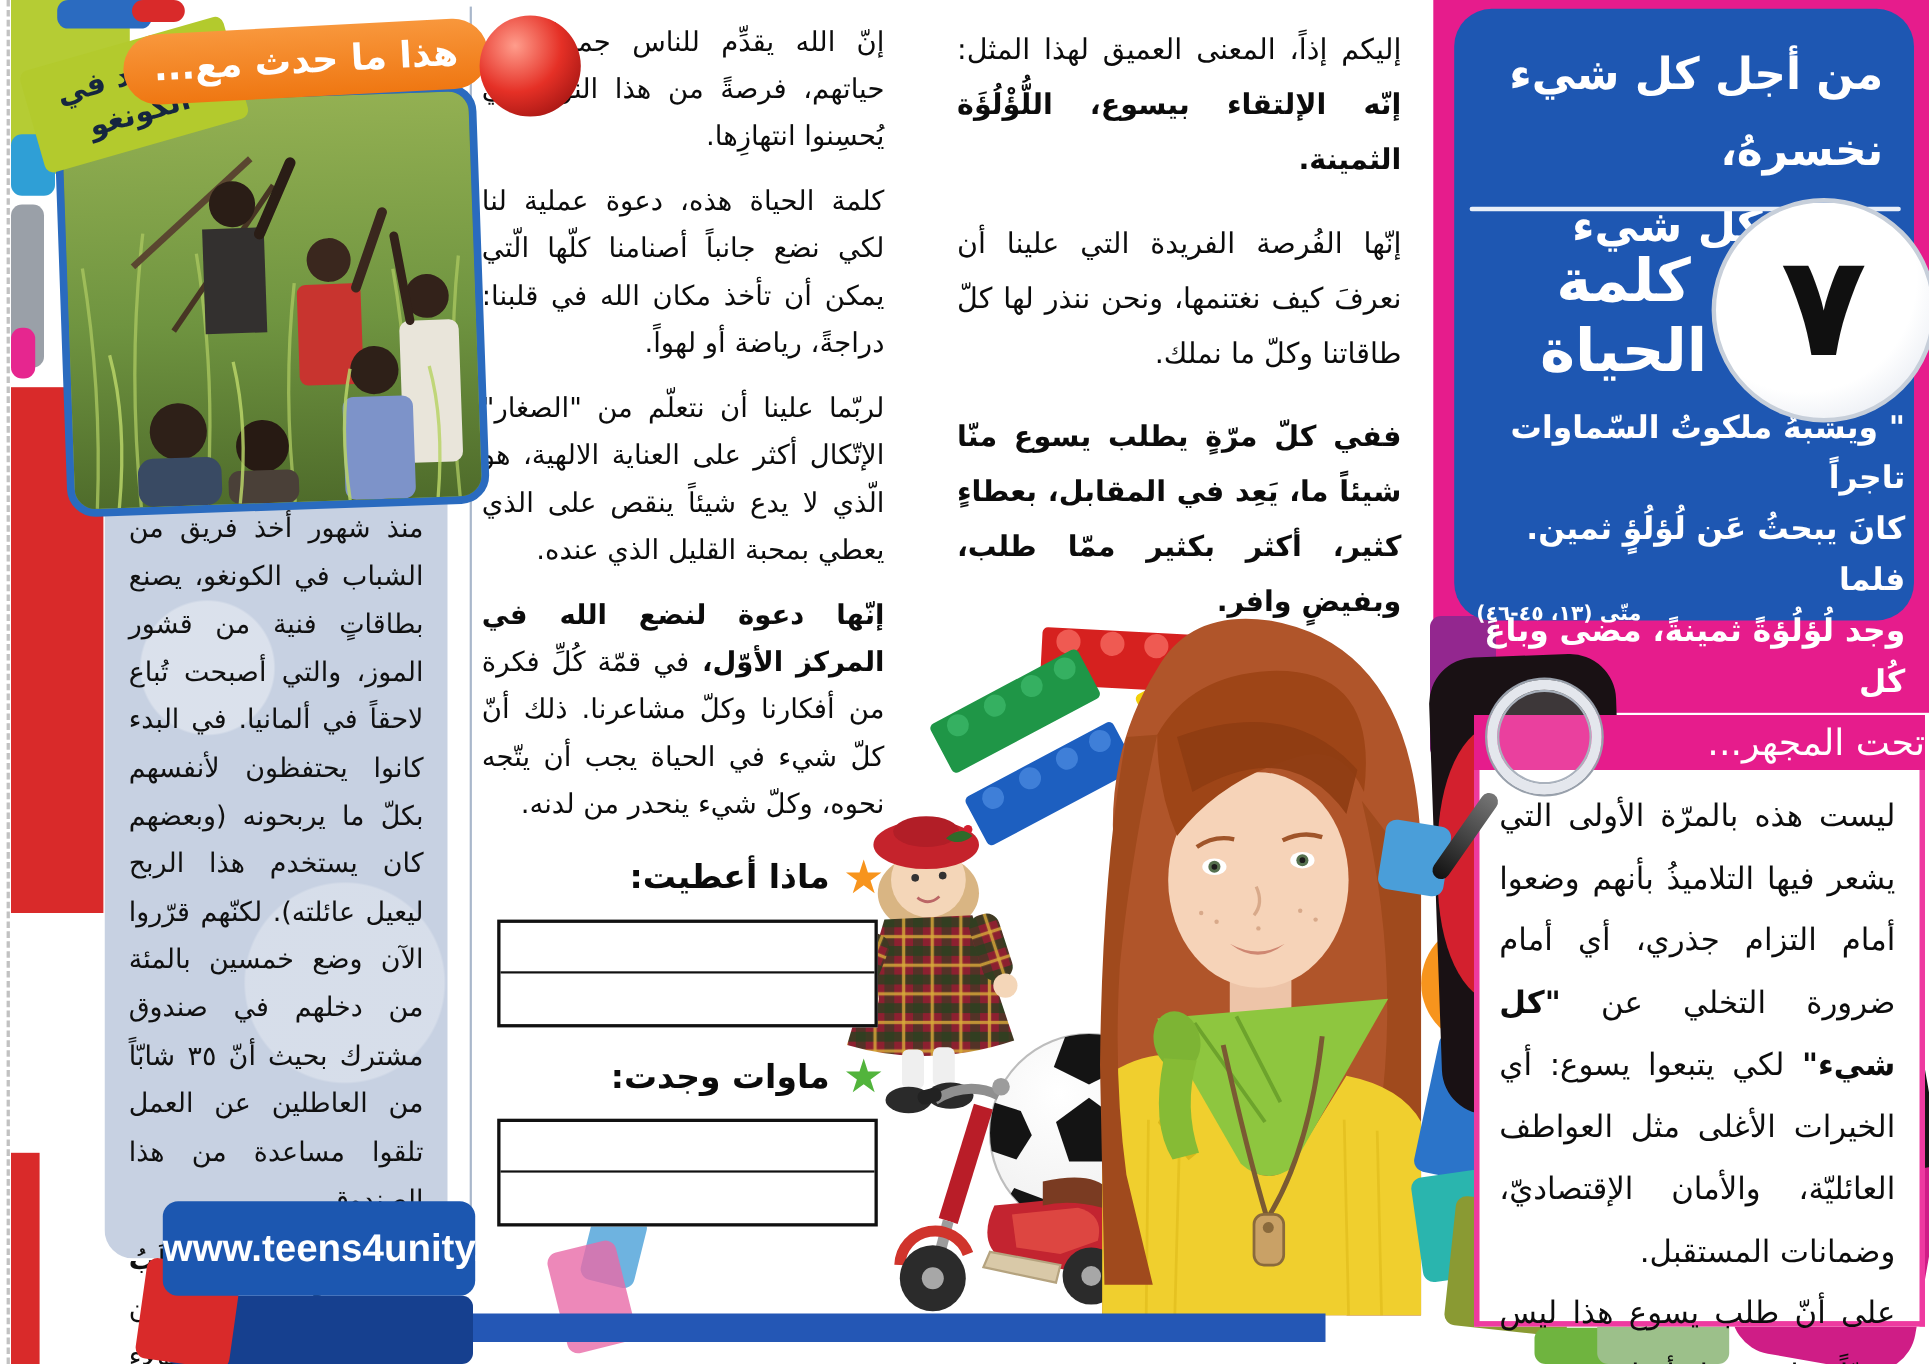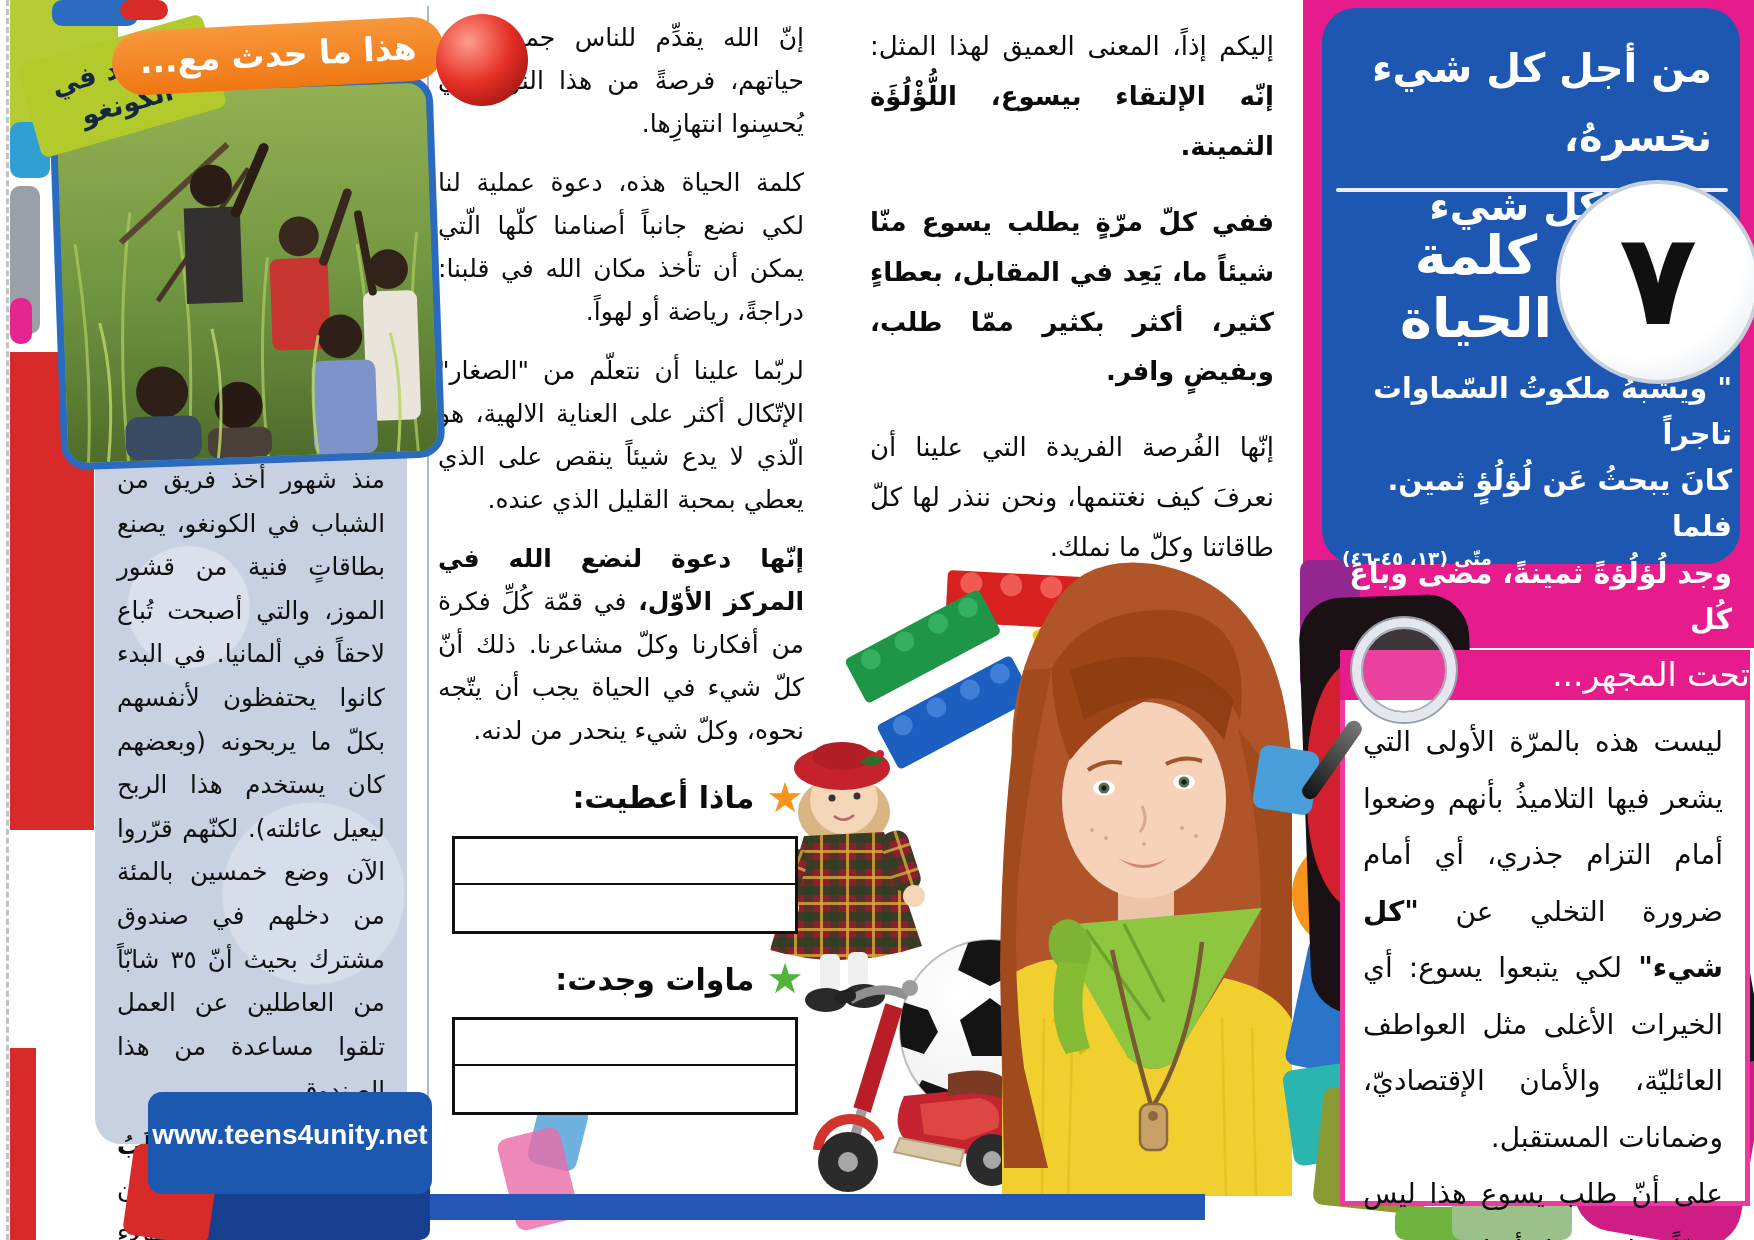--- a/index.html
+++ b/index.html
@@ -24,22 +24,22 @@
   .red-pin{left:436px;top:14px;width:92px;height:92px;border-radius:50%;z-index:6;
     background:radial-gradient(circle at 35% 30%,#ff9d8c,#e53026 48%,#8f0d0d 95%);}
   .green-tag{left:26px;top:38px;width:192px;height:96px;background:#b3ca2d;border-radius:8px;
     transform:rotate(-16deg);z-index:4;color:#15263f;font-weight:bold;font-size:27px;
     text-align:center;direction:rtl;line-height:1.35;padding-top:12px;box-sizing:border-box;}
   .story-box{left:95px;top:428px;width:312px;height:716px;background:#c7d1e2;border-radius:26px;
     z-index:2;box-sizing:border-box;padding:30px 22px;color:#101010;font-size:24.5px;line-height:1.78;
     background-image:radial-gradient(circle at 30% 25%,rgba(255,255,255,.35) 0 60px,transparent 62px),
                      radial-gradient(circle at 70% 65%,rgba(255,255,255,.28) 0 90px,transparent 92px);}
   .story-box p{margin:0 0 12px;}
-  .site-bar{left:148px;top:1092px;width:284px;height:102px;background:#1c57b0;border-radius:14px;
-    z-index:5;color:#fff;font-weight:bold;font-size:28px;text-align:center;line-height:86px;
+  .site-bar{left:148px;top:1092px;width:284px;height:86px;background:#1c57b0;border-radius:14px;
+    z-index:5;color:#fff;font-weight:bold;font-size:35px;text-align:center;line-height:86px;
     font-family:"Liberation Sans","DejaVu Sans",sans-serif;}
   .vline{left:427px;top:6px;width:2px;height:1102px;background:#a9b7cb;z-index:1;}
 
   
   .colA{left:870px;top:22px;width:404px;z-index:2;font-size:26px;line-height:1.92;color:#0c0c0c;}
   .colA p{margin:0 0 26px;}
   .colB{left:438px;top:16px;width:366px;z-index:2;font-size:25px;line-height:1.72;color:#0c0c0c;}
   .colB p{margin:0 0 16px;}
   .q-row{display:flex;direction:rtl;align-items:center;gap:12px;margin:20px 0 12px;}
   .q-row .star{font-size:42px;line-height:1;}
@@ -159,22 +159,22 @@
   <p><span>منذ شهور أخذ فريق من الشباب في الكونغو، يصنع بطاقاتٍ فنية من قشور الموز، والتي أصبحت تُباع لاحقاً في ألمانيا. في البدء كانوا يحتفظون لأنفسهم بكلّ ما يربحونه (وبعضهم كان يستخدم هذا الربح ليعيل عائلته). لكنّهم قرّروا الآن وضع خمسين بالمئة من دخلهم في صندوق مشترك بحيث أنّ ٣٥ شابّاً من العاطلين عن العمل تلقوا مساعدة من هذا الصندوق.</span></p>
   <p><b>ولكن الربَّ لا يُغْلَبُ في الكَرَم:</b><span> فبعد أن أعطى إثنان من هؤلاء الشباب شهادة حية في المتجر حيث يعملان، قصدهما عدّة تُجّار في بحثهم عن عمّال. </span></p>
 </div>
 <div class="s site-bar">
   <span>www.teens4unity.net</span>
 </div>
 <div class="s vline"></div>
 
 <div class="s colA ar">
   <p><span>إليكم إذاً، المعنى العميق لهذا المثل: </span><b>إنّه الإلتقاء بيسوع، اللُّؤْلُؤَة الثمينة.</b></p>
+  <p><span>إنّها الفُرصة الفريدة التي علينا أن نعرفَ كيف نغتنمها، ونحن ننذر لها كلّ طاقاتنا وكلّ ما نملك.</span></p>
   <p><b>ففي كلّ مرّةٍ يطلب يسوع منّا شيئاً ما، يَعِد في المقابل، بعطاءٍ كثير، أكثر بكثير ممّا طلب، وبفيضٍ وافر.</b></p>
-  <p><span>إنّها الفُرصة الفريدة التي علينا أن نعرفَ كيف نغتنمها، ونحن ننذر لها كلّ طاقاتنا وكلّ ما نملك.</span></p>
 </div>
 
 <div class="s colB ar">
   <p><span>إنّ الله يقدِّم للناس جميعاً، في حياتهم، فرصةً من هذا النوع، كي يُحسِنوا انتهازِها.</span></p>
   <p><span>كلمة الحياة هذه، دعوة عملية لنا لكي نضع جانباً أصنامنا كلّها الّتي يمكن أن تأخذ مكان الله في قلبنا: دراجةً، رياضة أو لهواً.</span></p>
   <p><span>لربّما علينا أن نتعلّم من "الصغار" الإتّكال أكثر على العناية الالهية، هو الّذي لا يدع شيئاً ينقص على الذي يعطي بمحبة القليل الذي عنده.</span></p>
   <p><b>إنّها دعوة لنضع الله في المركز الأوّل، </b><span>في قمّة كُلِّ فكرة من أفكارنا وكلّ مشاعرنا. ذلك أنّ كلّ شيء في الحياة يجب أن يتّجه نحوه، وكلّ شيء ينحدر من لدنه.</span></p>
 
   <div class="q-row">
     <span class="star" style="color:#f7941d;">★</span>

